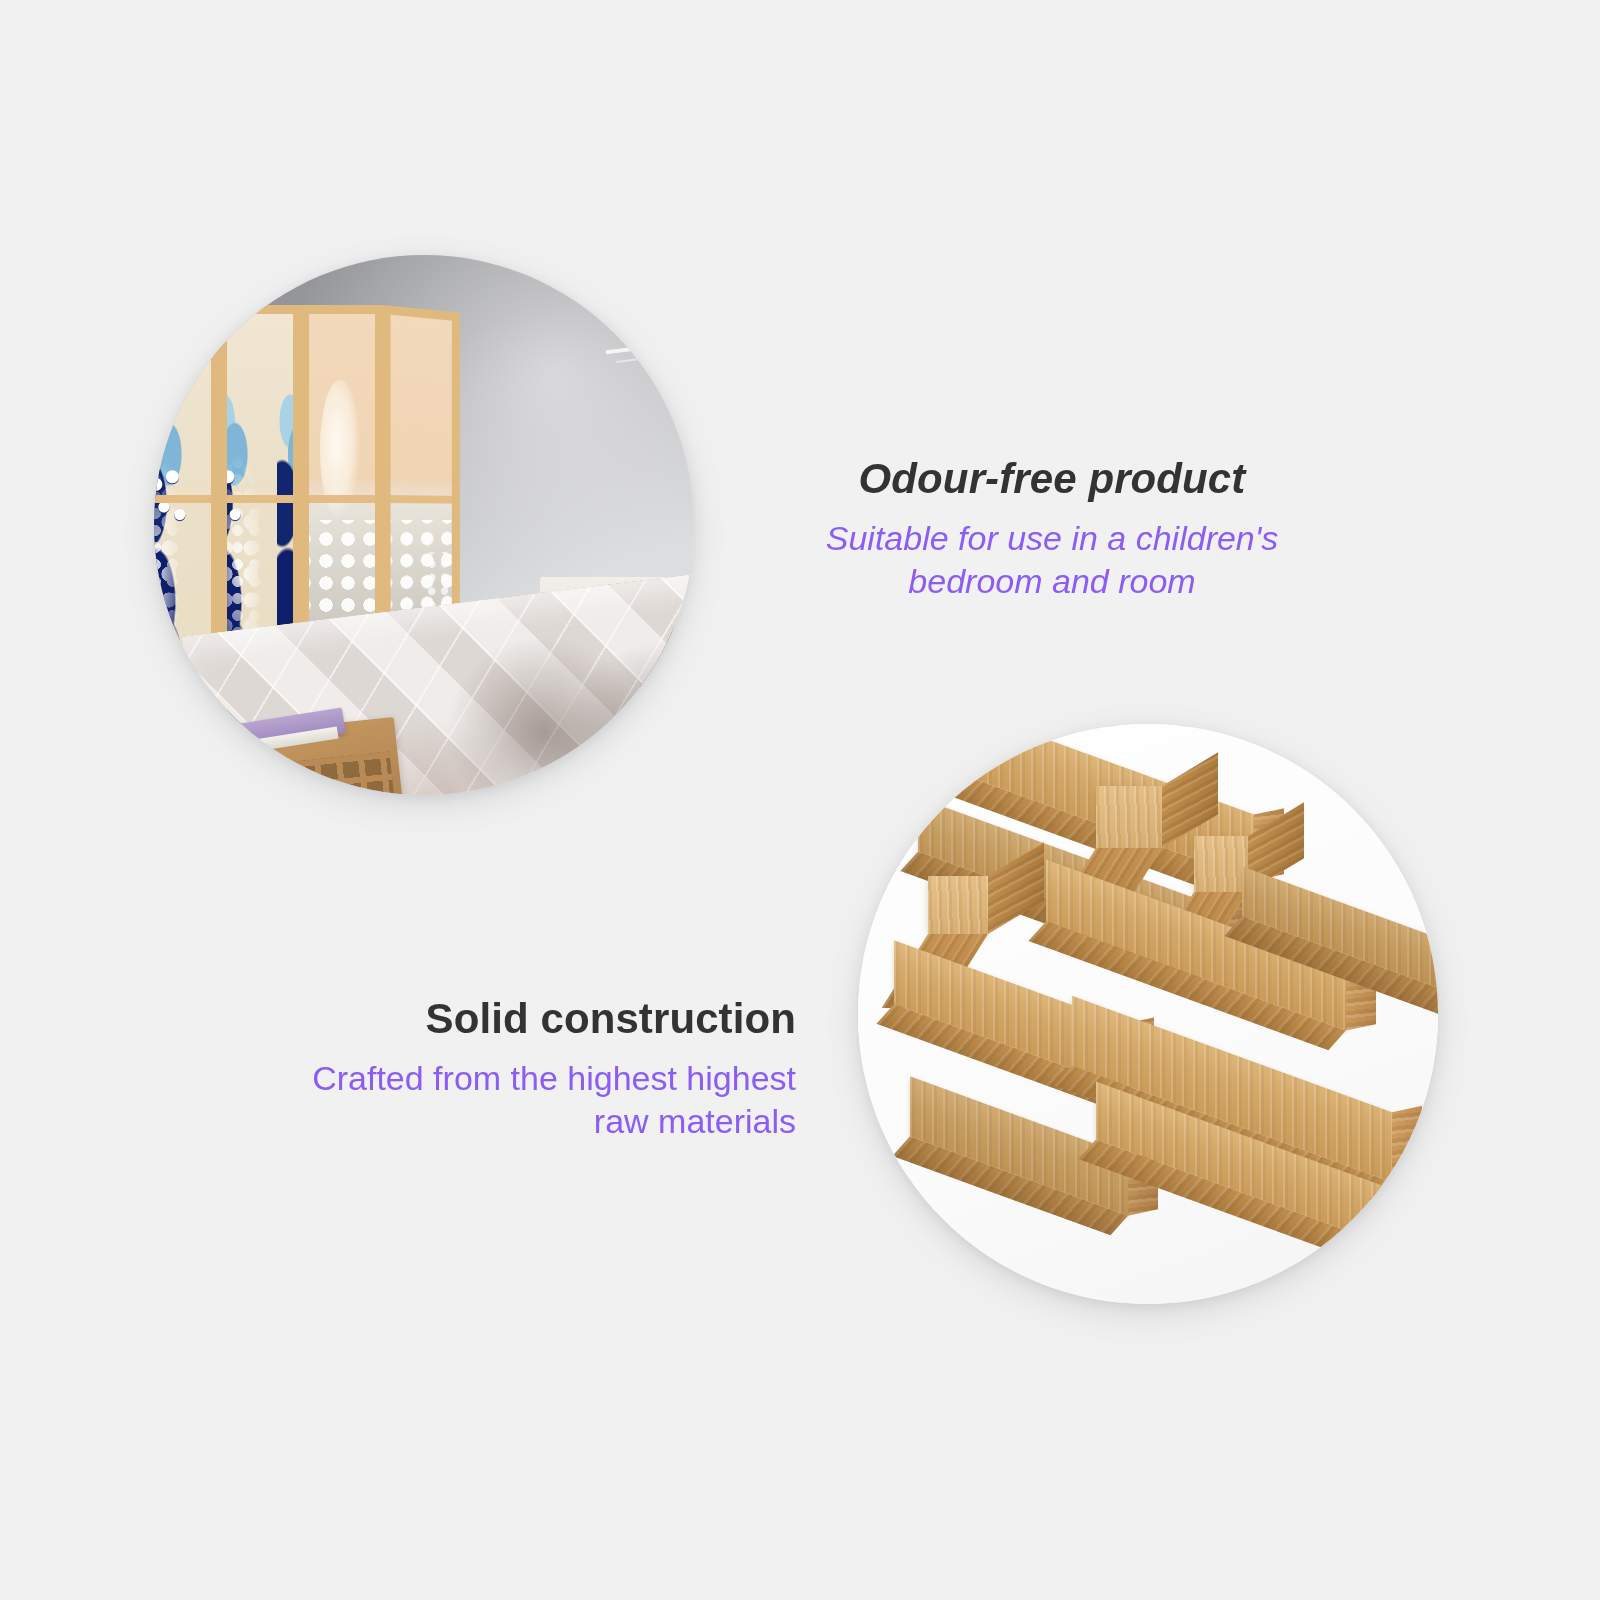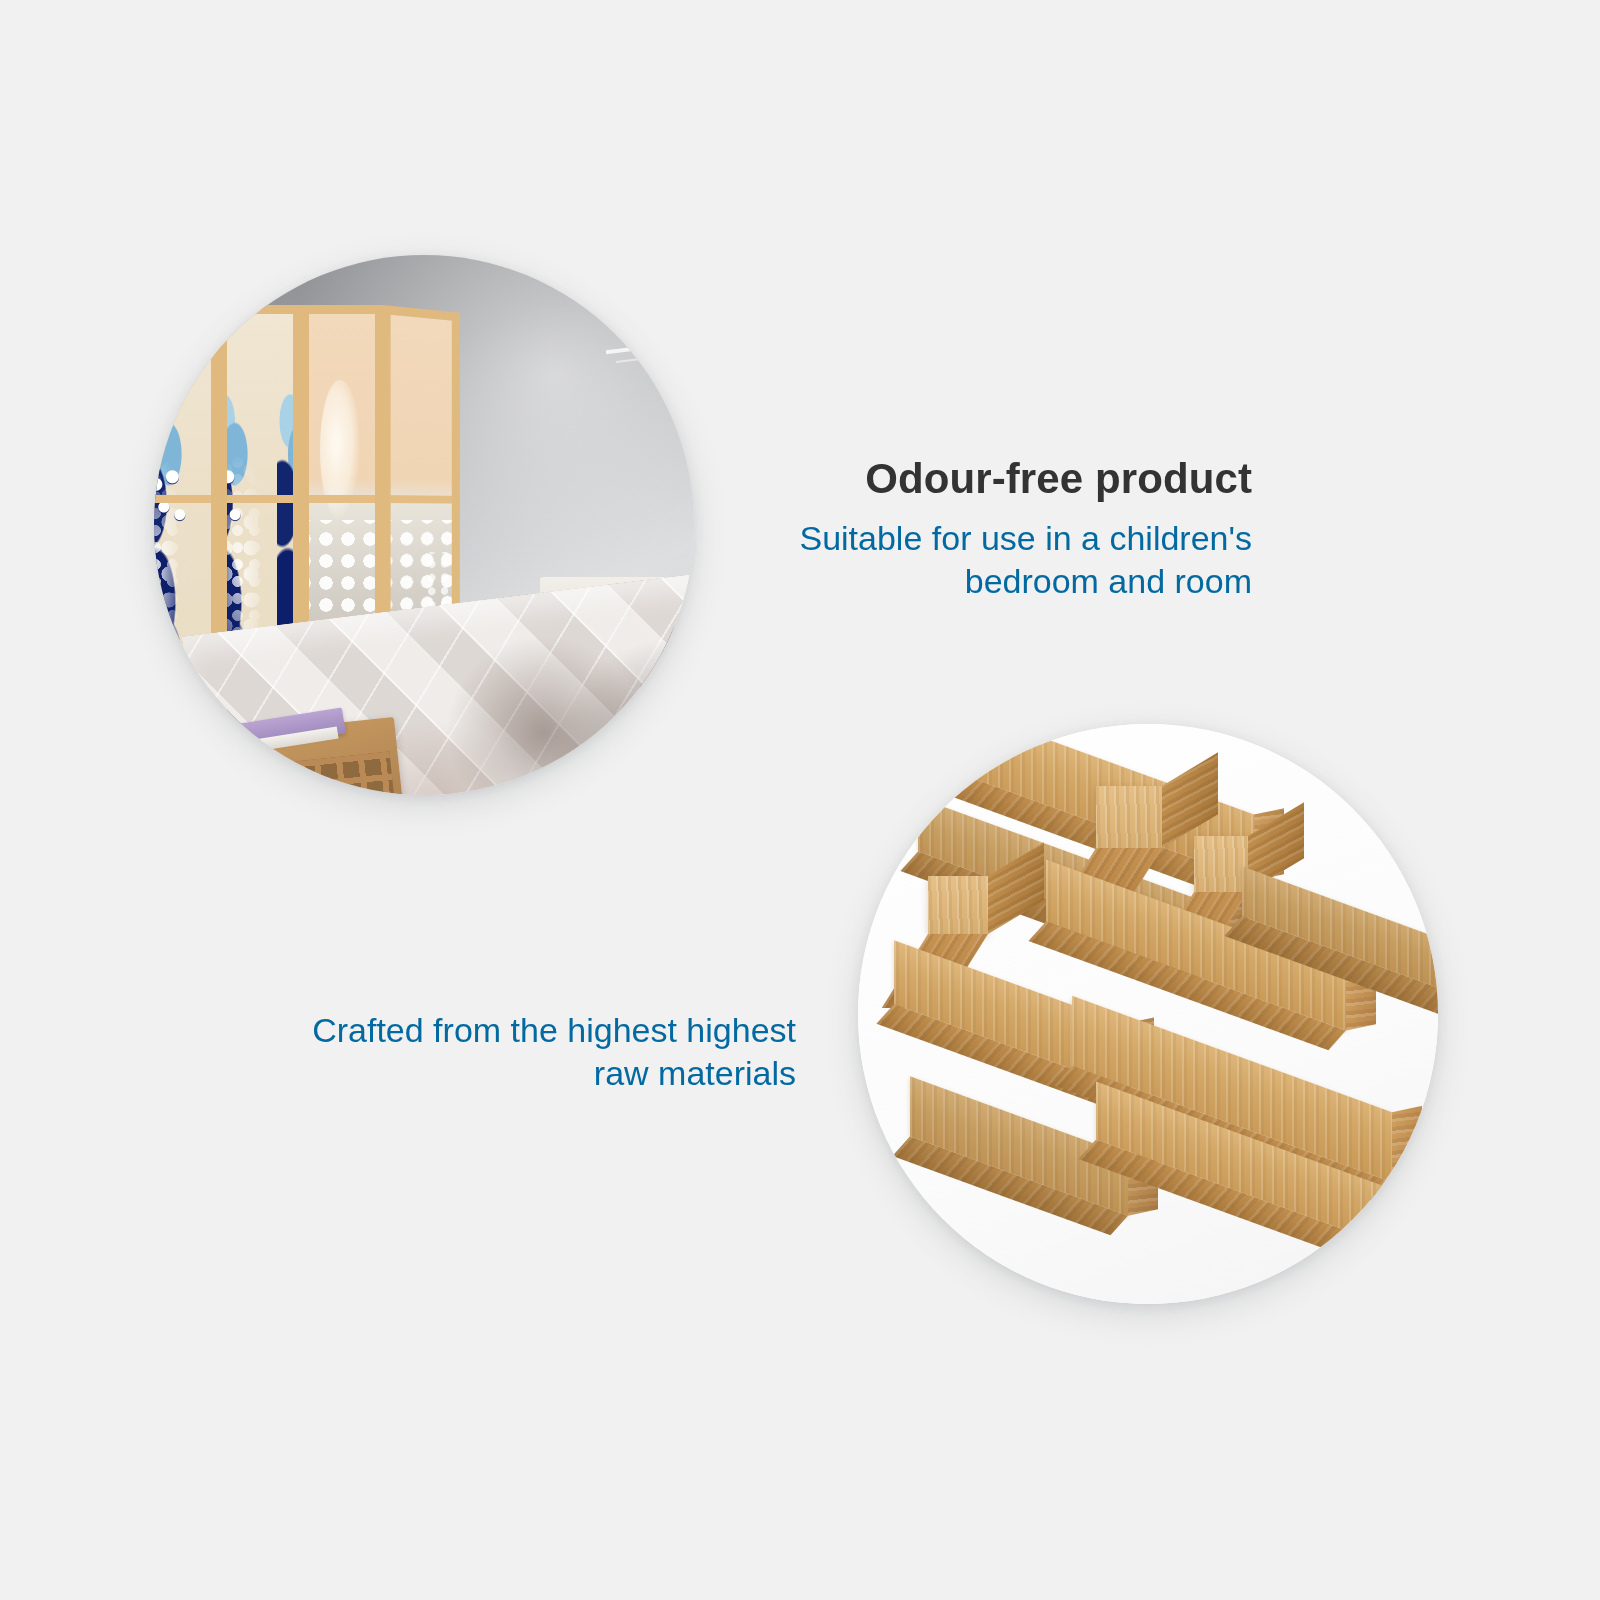--- a/index.html
+++ b/index.html
@@ -291,26 +291,26 @@
   .feature-title {
     font-size:42px;
     font-weight:700;
     color:#333334;
     letter-spacing:0.1px;
     white-space:nowrap;
   }
   .feature-desc {
     font-size:34px;
     font-weight:400;
-    color:#0369a1;
+    color:#8b5cf6;
     line-height:1.27;
     margin-top:14px;
   }
 
-  #text-odour-free { left:732px; top:455px; text-align:right; width:520px; }
+  #text-odour-free { left:792px; top:455px; text-align:center; width:520px;font-style:italic; }
   #text-solid-construction { left:260px; top:995px; text-align:right; width:536px; }
 </style>
 </head>
 <body style="background: rgb(241, 241, 241);">
 
 <div class="stage">
 
   <div class="medallion" id="medallion-bedroom">
     <div class="scene">
       <div class="bd-wall"></div>
@@ -410,16 +410,17 @@
         <div class="cap"></div>
       </div>
       <div class="plank" style="left:238px; top:412px; width:300px; height:58px; transform:skewY(20deg);">
         <div class="side"></div>
         <div class="cap"></div>
       </div>
     </div>
   </div>
 
   <div class="textblock" id="text-solid-construction">
+    <div class="feature-title">Solid construction</div>
     <div class="feature-desc">Crafted from the highest highest raw materials</div>
   </div>
 
 </div>
 
 </body></html>

